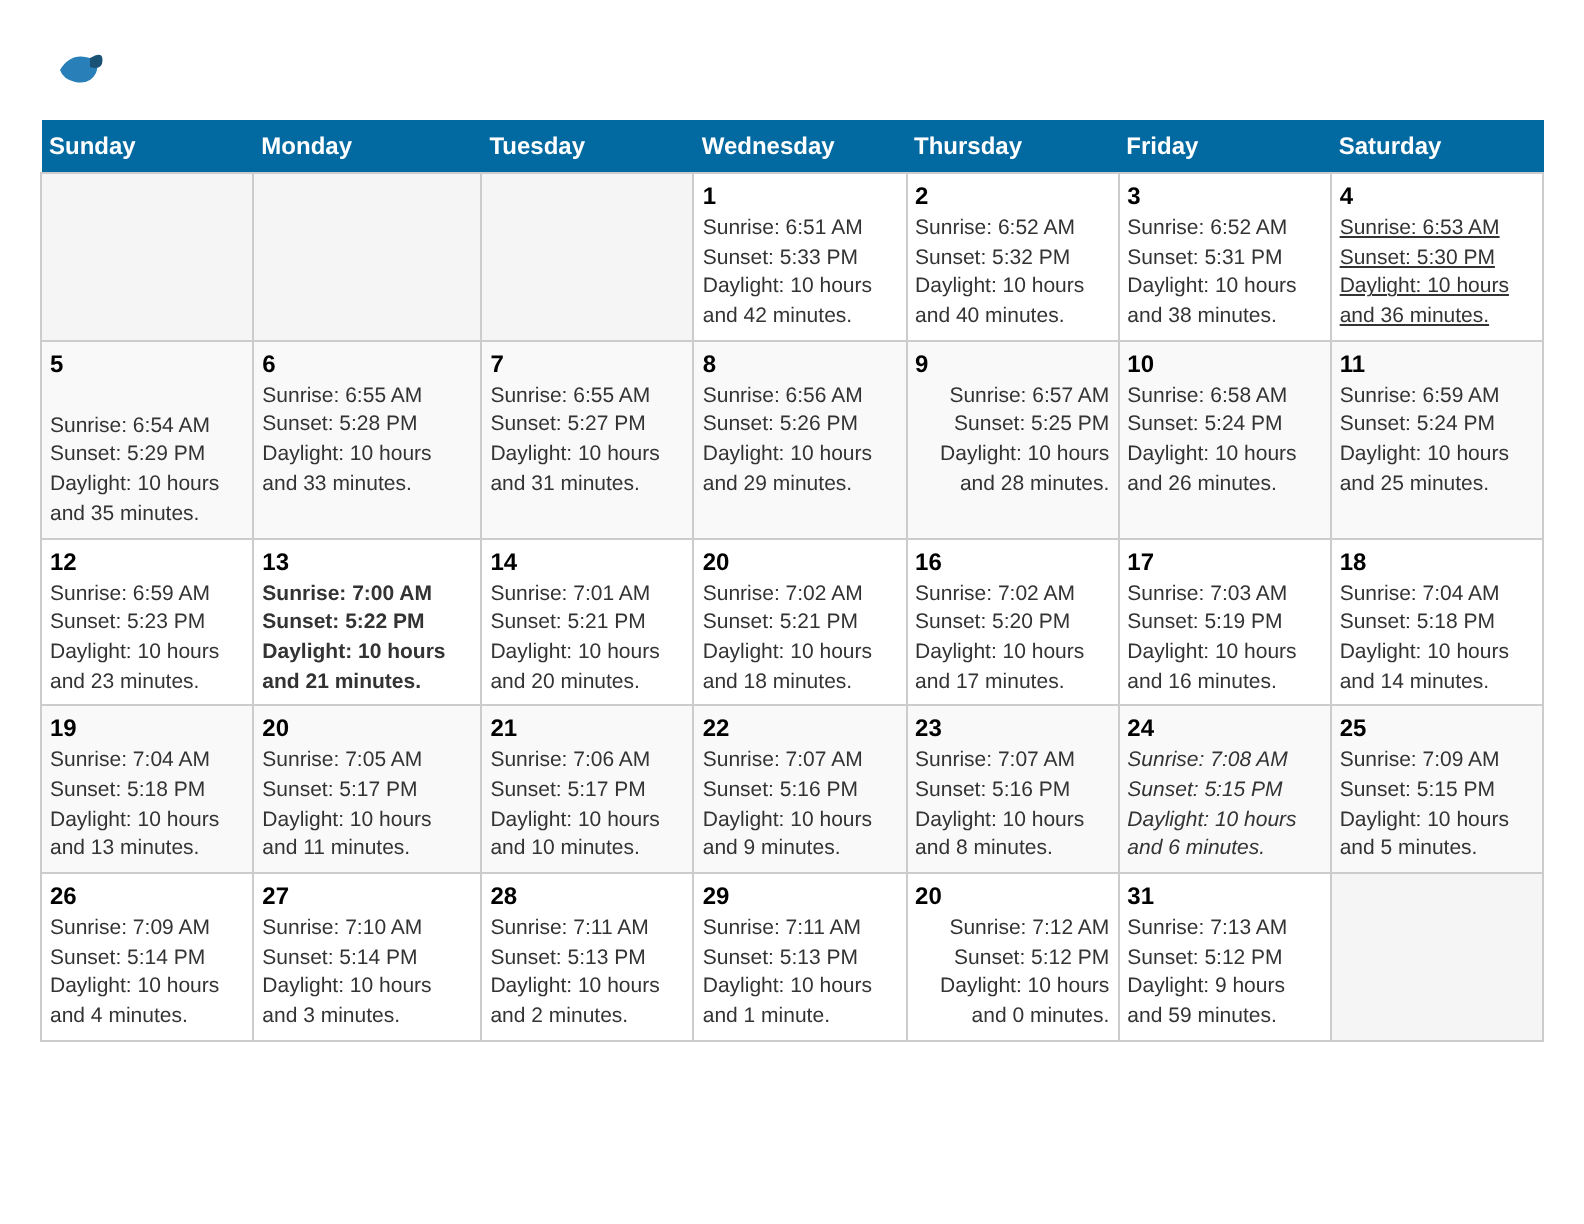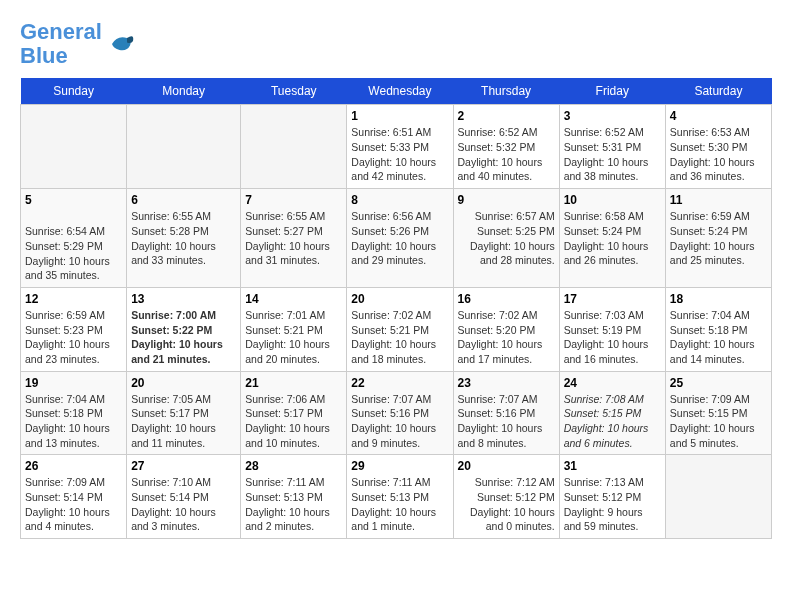--- a/index.html
+++ b/index.html
@@ -7,40 +7,36 @@
     .page { width: 792px; padding: 20px 20px 10px 20px; }
     .header { display: flex; justify-content: space-between; align-items: flex-start; margin-bottom: 10px; }
     .logo { display: flex; align-items: center; }
     .logo-text { font-size: 22px; font-weight: bold; color: #1a3d6e; line-height: 1.1; }
     .logo-text span { color: #4a90d9; }
     .logo-bird { width: 30px; height: 30px; margin-left: 4px; }
     .title-area { text-align: right; }
     .main-title { font-size: 36px; font-weight: bold; color: #1a3d6e; }
     .subtitle { font-size: 15px; color: #333; }
     table { width: 100%; border-collapse: collapse; font-size: 11px; }
-    th { background-color: #1d4ed8; color: #fff; padding: 6px 4px; text-align: center; font-size: 12px; font-weight: normal; }
+    th { background-color: #0369a1; color: #fff; padding: 6px 4px; text-align: left; font-size: 12px; font-weight: bold; }
     td { vertical-align: top; padding: 4px; border: 1px solid #ccc; background: #fff; min-height: 70px; }
     tr:nth-child(even) td { background: #f9f9f9; }
     .day-num { font-weight: bold; font-size: 12px; margin-bottom: 2px; }
     .day-info { color: #333; font-size: 10.5px; line-height: 1.4; }
     td.empty { background: #f5f5f5; }
     th:first-child { border-radius: 0; }
   </style>
 </head>
 <body>
 
 <div class="page">
   <div class="header">
     <div class="logo">
       <div>
         <div style="display:flex;align-items:center;">
-          <div class="logo-text">
-            <span>General</span><br>
-            <span style="color:#4a90d9;">Blue</span>
-          </div>
           <svg class="logo-bird" viewBox="0 0 40 40">
             <path d="M8 20 Q15 8 28 12 Q35 14 32 22 Q28 30 18 28 Q10 26 8 20Z" fill="#2980b9"></path>
             <path d="M28 12 Q38 6 36 16 Q34 20 28 18Z" fill="#1a5276"></path>
           </svg>
         </div>
       </div>
     </div>
     <div class="title-area">
       <div class="main-title"></div>
       <div class="subtitle"></div>
@@ -80,21 +76,21 @@
           </td>
           <td>
             <div class="day-num">3</div>
             <div class="day-info" style="white-space: pre-line;">Sunrise: 6:52 AM
 Sunset: 5:31 PM
 Daylight: 10 hours
 and 38 minutes.</div>
           </td>
           <td>
             <div class="day-num">4</div>
-            <div class="day-info" style="white-space: pre-line;">Sunrise: 6:53 AM
+            <div class="day-info" style="white-space: pre-line; text-decoration: underline;">Sunrise: 6:53 AM
 Sunset: 5:30 PM
 Daylight: 10 hours
 and 36 minutes.</div>
           </td>
         </tr>
         <tr>
           <td>
             <div class="day-num">5</div>
             <div class="day-info" style="white-space: pre-line; margin-top: 17px;">Sunrise: 6:54 AM
 Sunset: 5:29 PM

